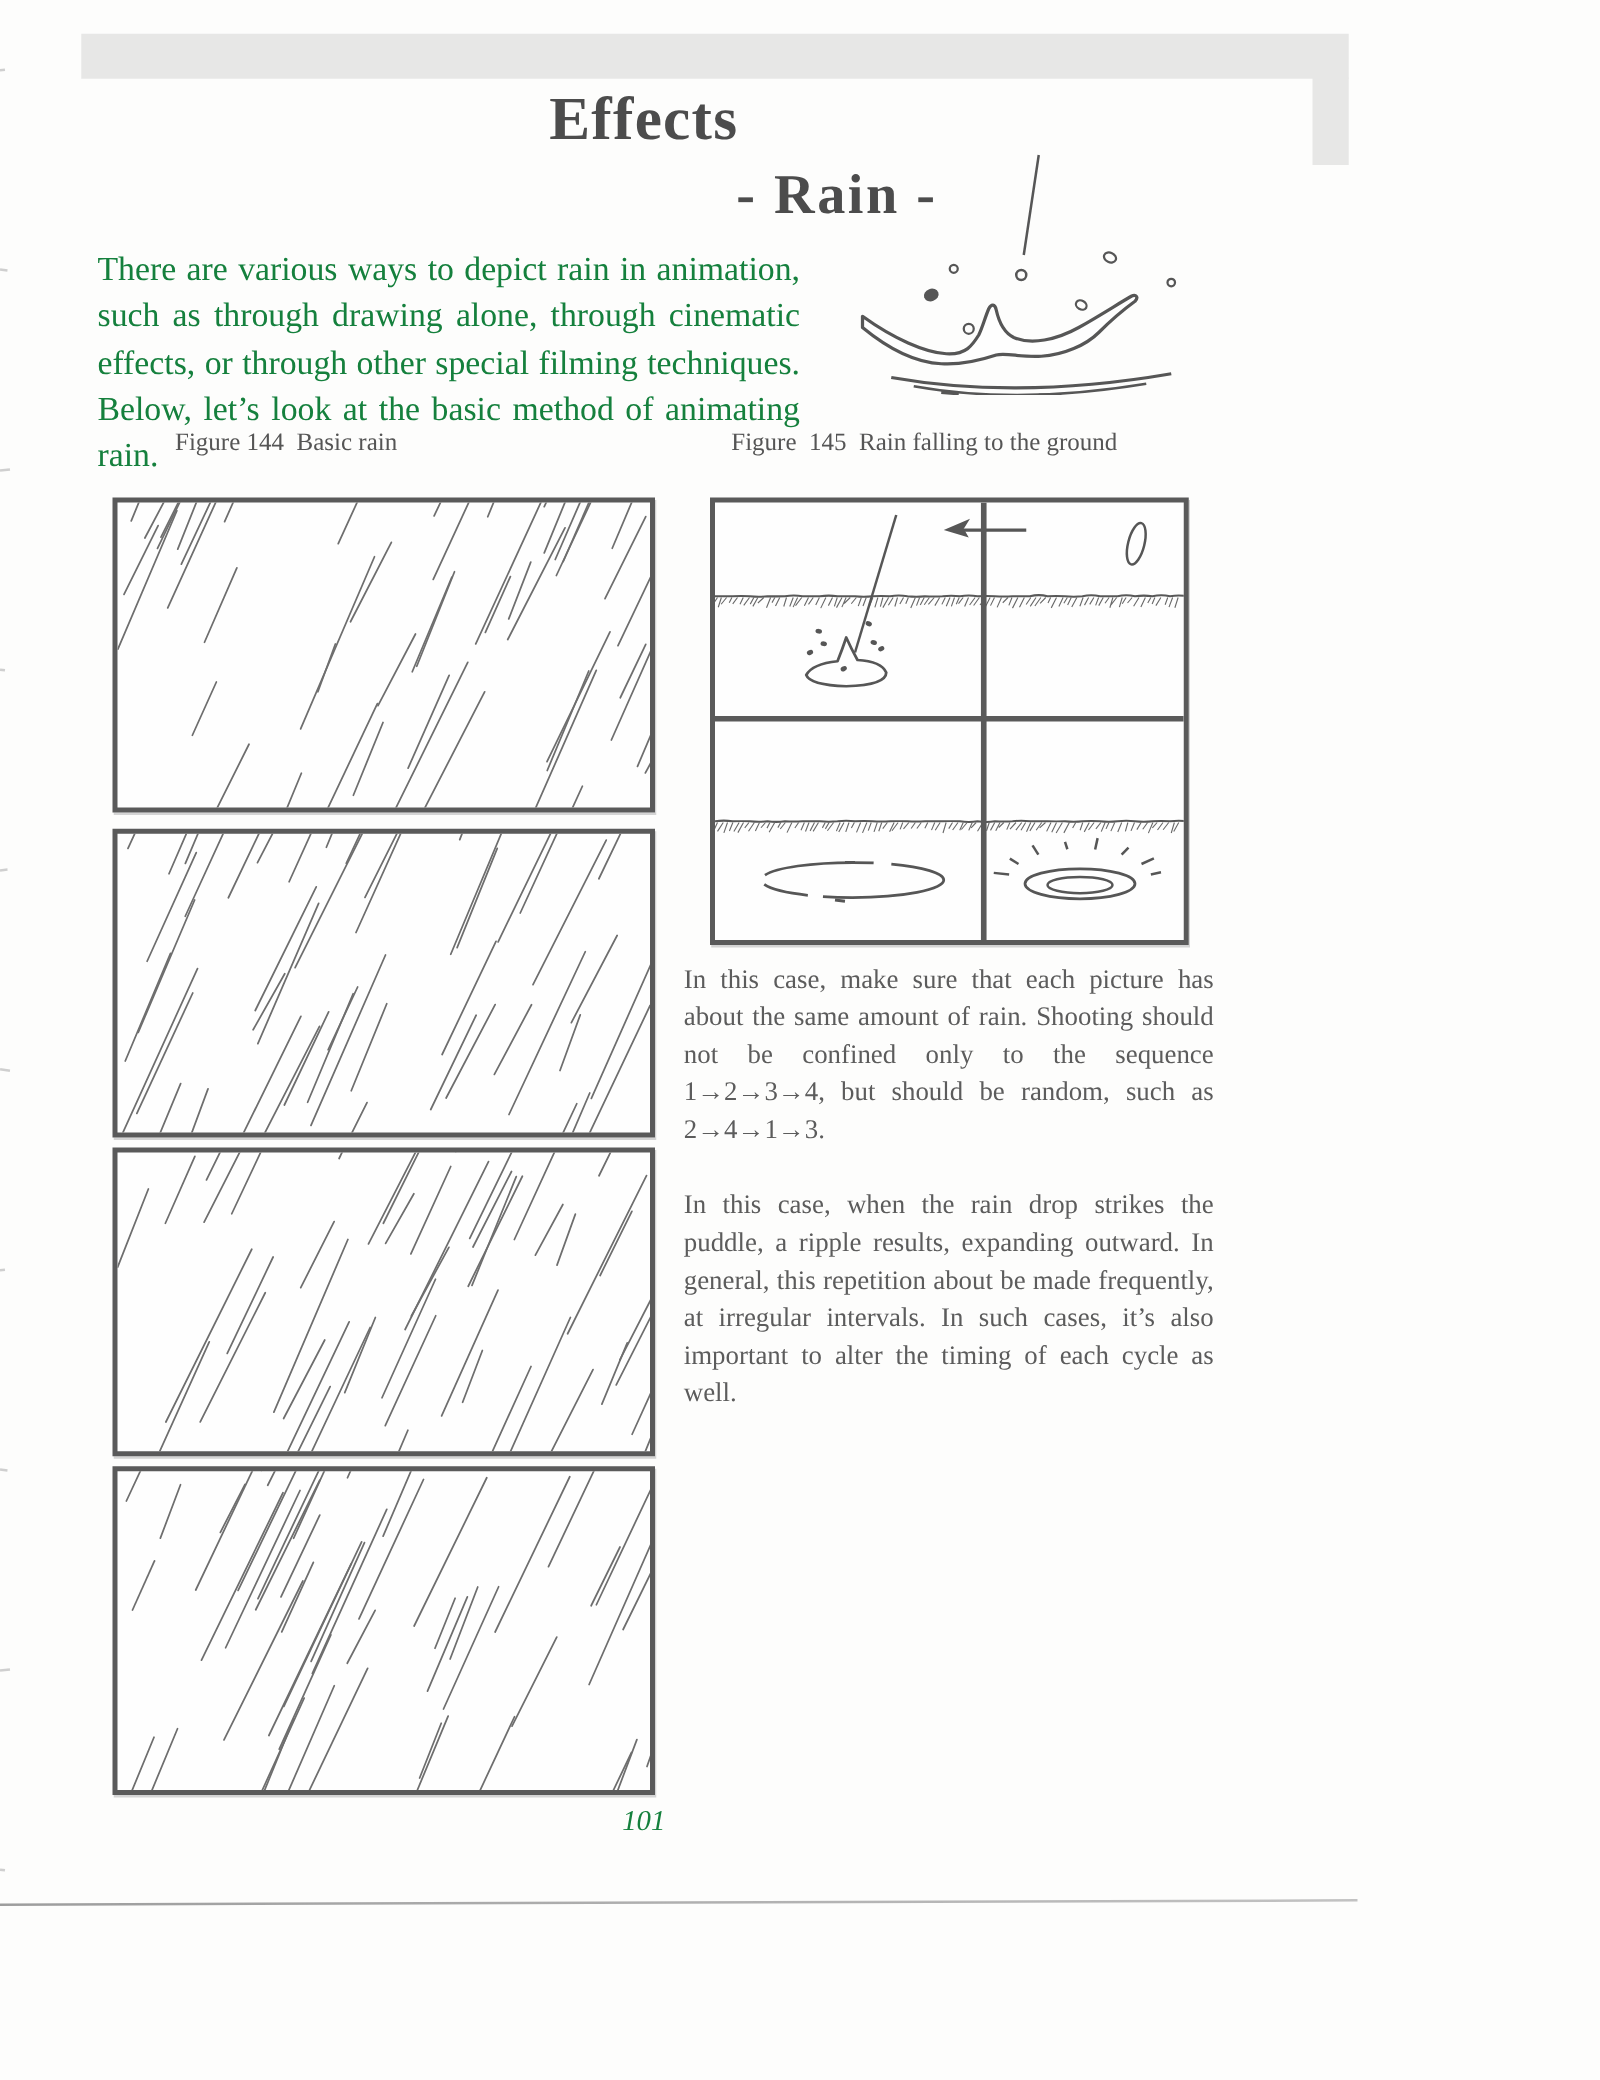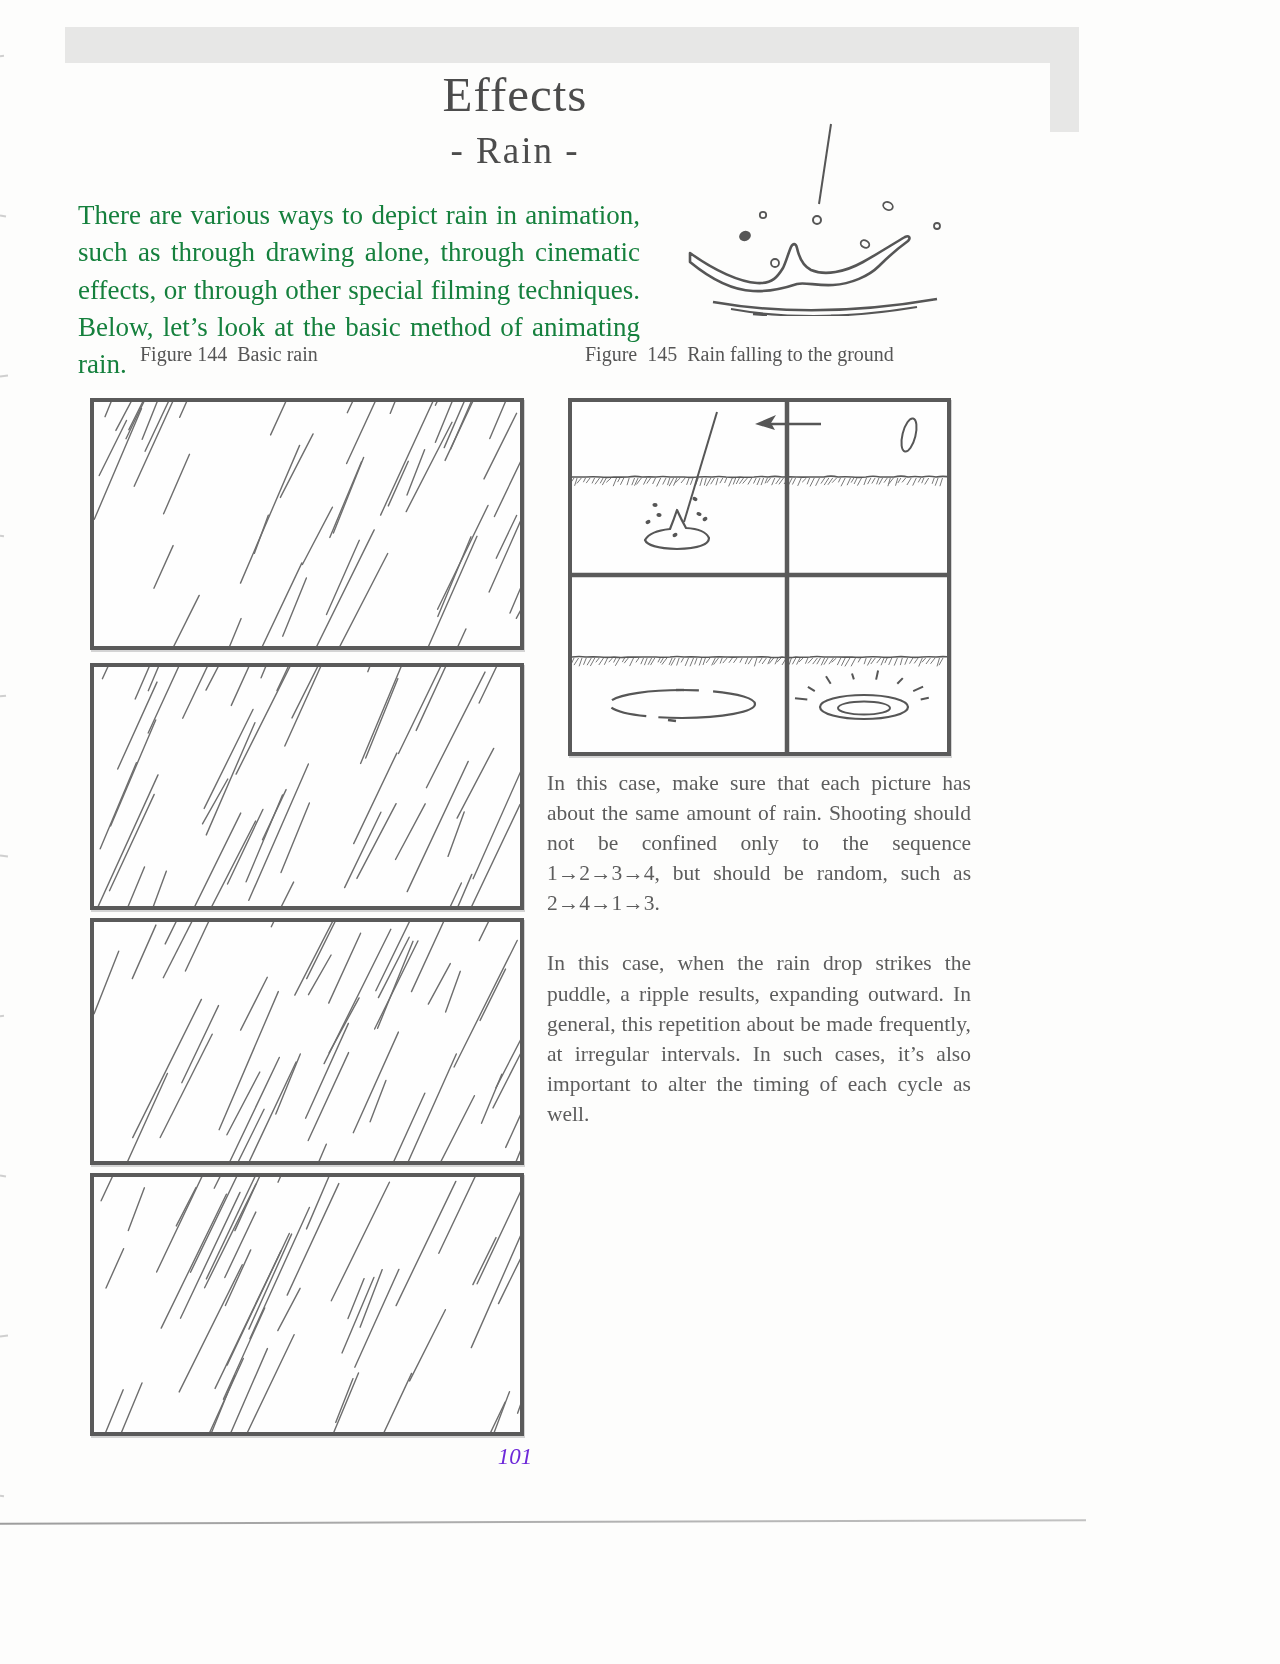--- a/index.html
+++ b/index.html
@@ -6,22 +6,22 @@
   html,body { background:#ffffff; }
   .page {
     position:relative; width:1280px; height:1664px;
     background:#fdfdfc; overflow:hidden;
     font-family:"Liberation Serif","DejaVu Serif",serif;
     color:#5c5c5c;
   }
   .band-h { position:absolute; left:65px; top:27px; width:1014px; height:36px; background:#e7e7e6; }
   .band-v { position:absolute; left:1050px; top:62px; width:29px; height:70px; background:#e7e7e6; }
   .title-wrap { position:absolute; left:280px; top:66px; width:470px; text-align:center; color:#4c4c4c; }
-  .title-1 { font-size:49px; font-weight:normal; letter-spacing:1px; }
-  .title-2 { font-size:37px; font-weight:normal; margin-top:6px; letter-spacing:2px; }
+  .title-1 { font-size:49px; font-weight:bold; letter-spacing:1px; }
+  .title-2 { font-size:45px; font-weight:bold; margin-top:6px; letter-spacing:2px;text-align:right; }
   .intro {
     position:absolute; left:78px; top:197px; width:562px;
     font-size:27px; line-height:1.38; text-align:justify; color:#15803d;
   }
   .caption {
     position:absolute; font-size:20px; font-weight:normal; color:#555;
     white-space:pre-wrap;
     margin-left:48px;
   }
   .cap-144 { left:92px; top:343px; }
@@ -40,21 +40,21 @@
   }
   #fig145-grid svg { display:block; width:100%; height:100%; }
   .splash-wrap { position:absolute; left:635px; top:116px; width:350px; height:200px; }
   .body-col { position:absolute; left:547px; top:768px; width:424px; }
   .body-col p {
     font-size:21.5px; line-height:1.4; text-align:justify;
     color:#5c5c5c; margin-bottom:30px;
   }
   .page-number {
     position:absolute; left:400px; top:1444px; width:230px; text-align:center;
-    font-size:23px; font-style:italic; color:#6d28d9;
+    font-size:23px; font-style:italic; color:#15803d;
   }
   .bottom-rule {
     position:absolute; left:0; top:1521px; width:1086px; height:2px;
     background:linear-gradient(to right,#9d9d9d,#c2c2c2);
     transform:rotate(-0.18deg);
   }
   .tick { position:absolute; background:#a9a9a9; opacity:.55; }
 </style>
 </head>
 <body>

